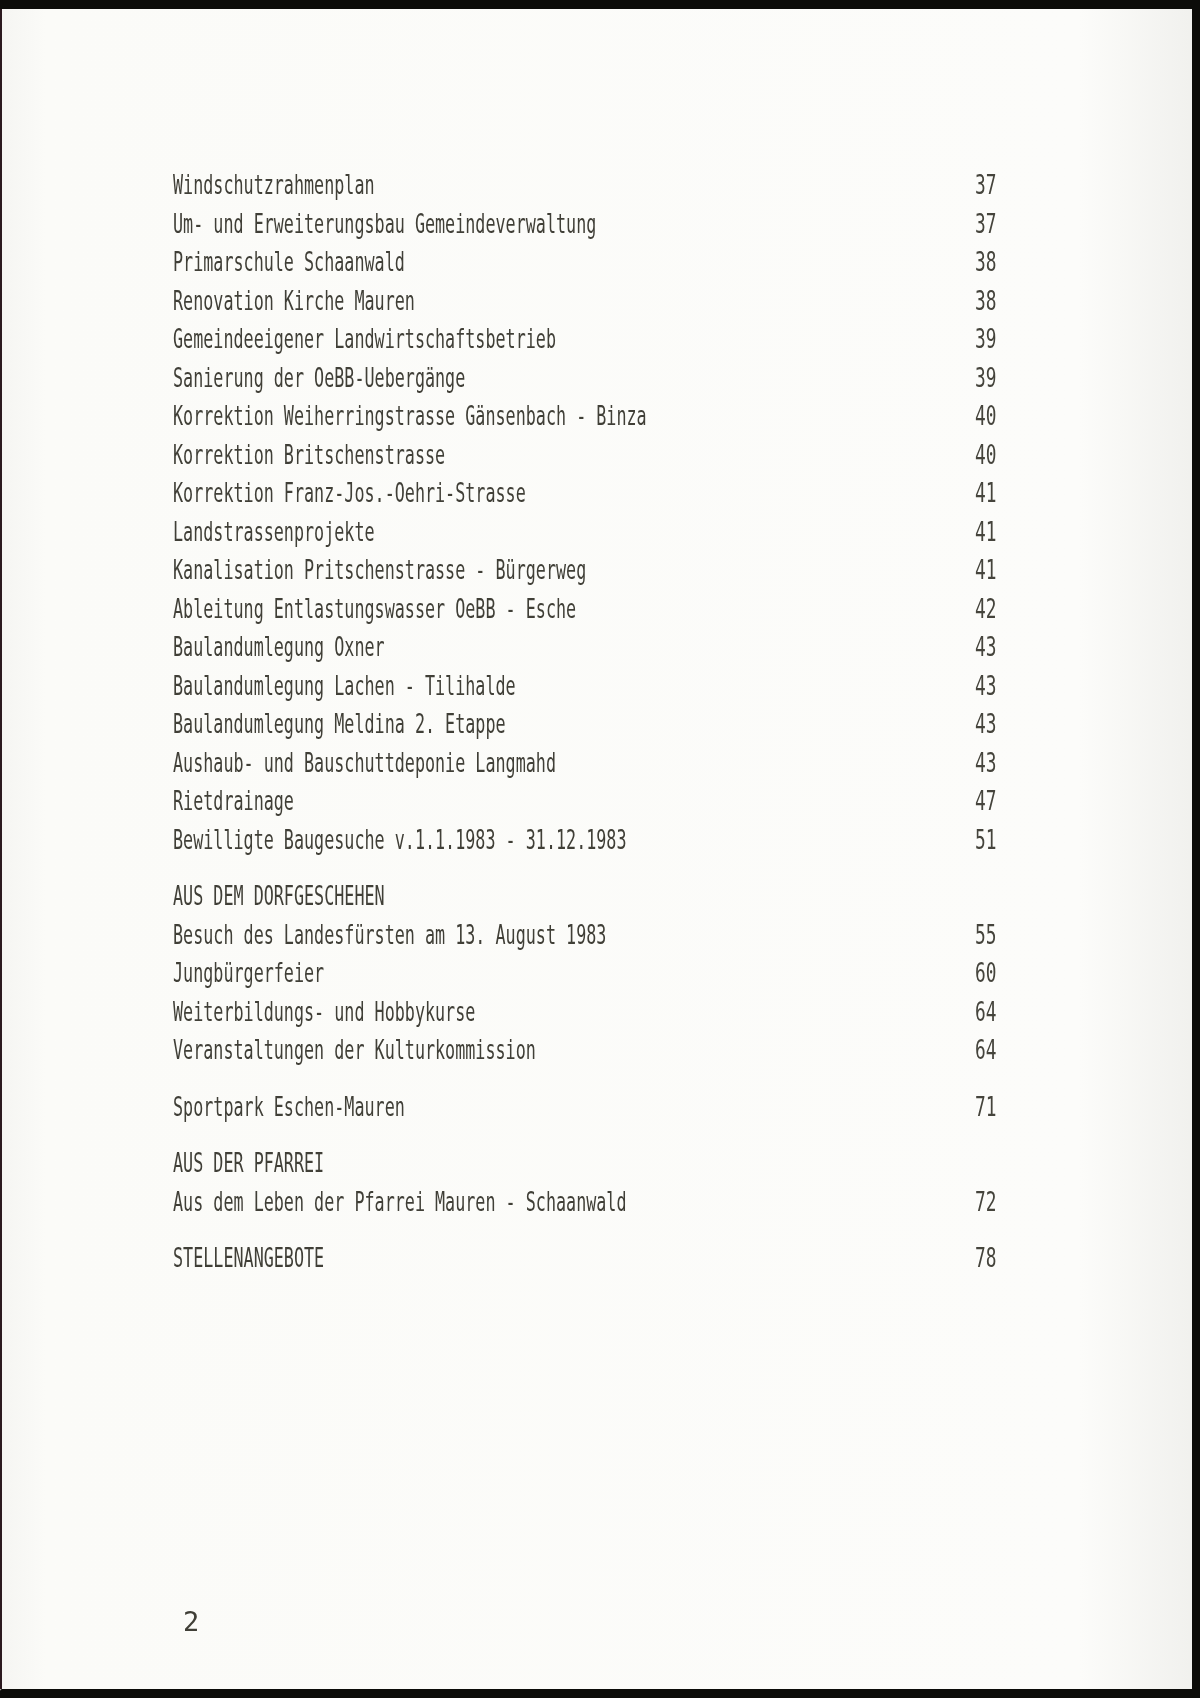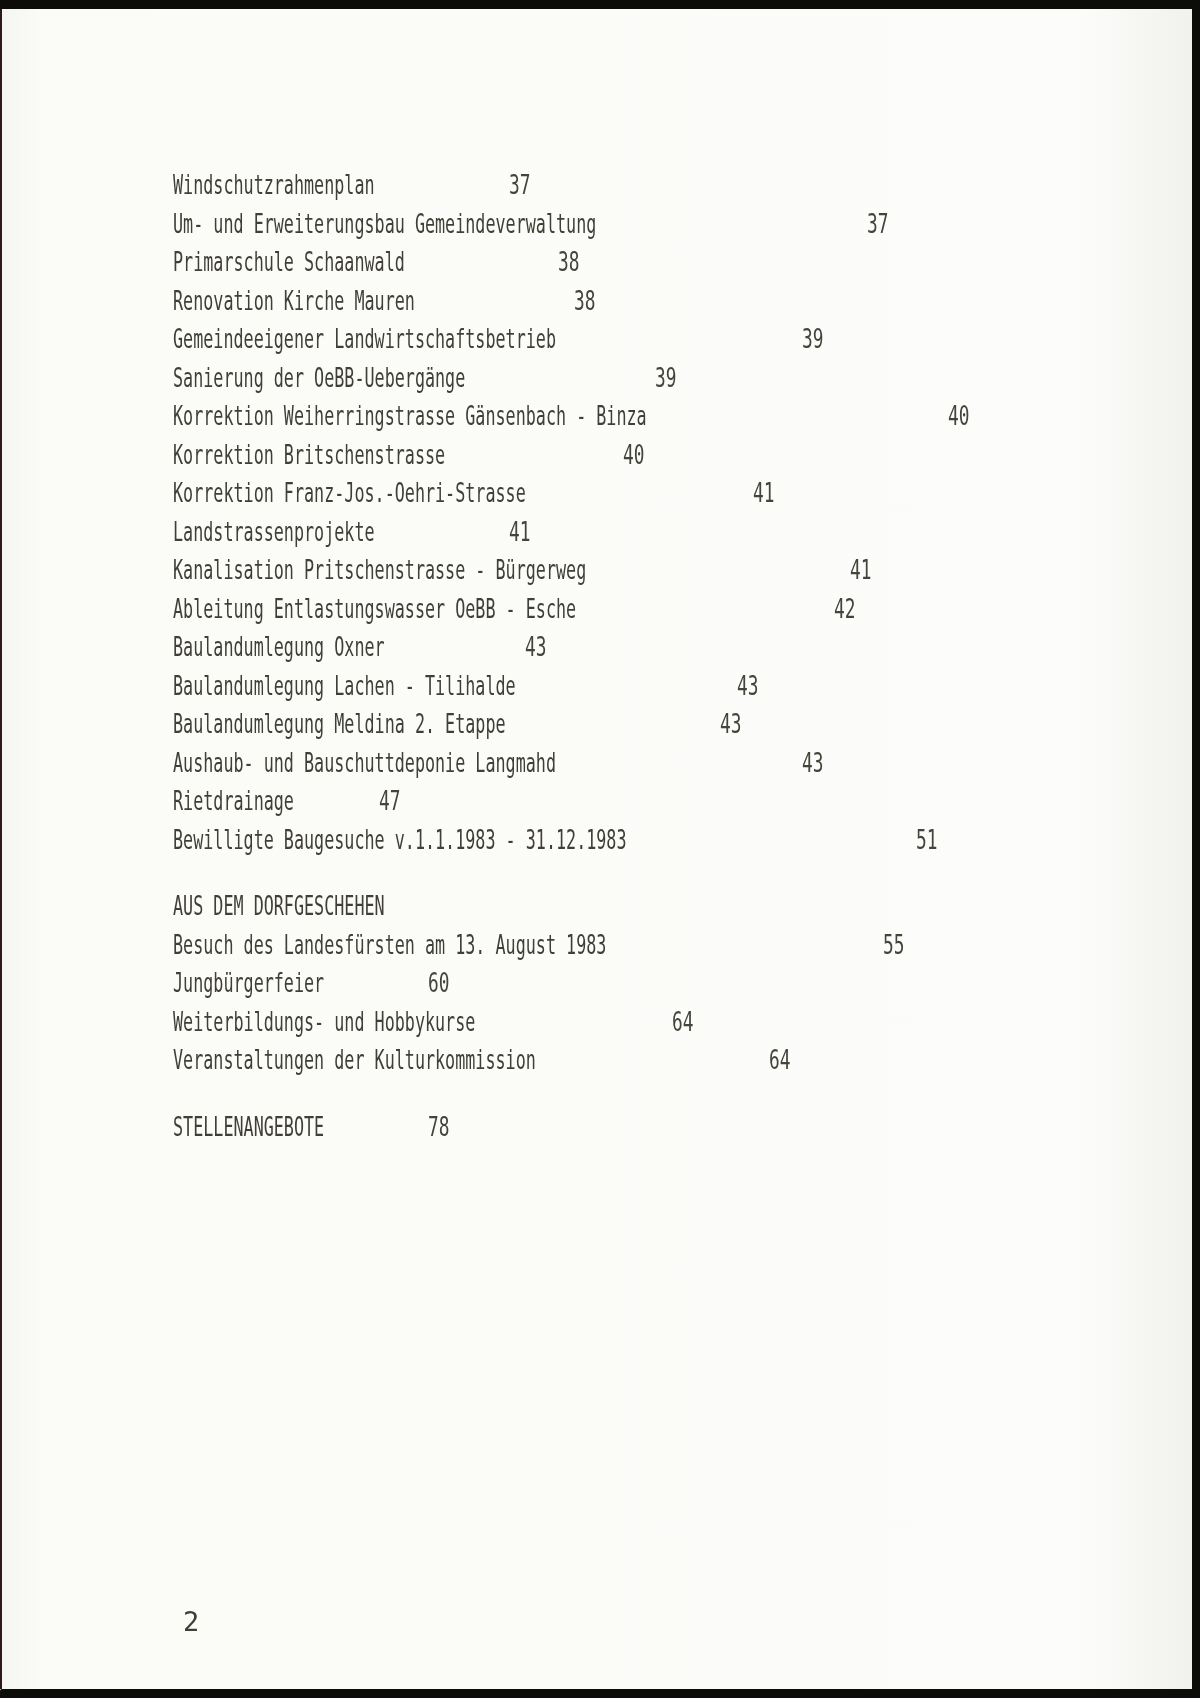--- a/index.html
+++ b/index.html
@@ -24,25 +24,25 @@
   .edge-bottom { bottom: 0; left: 0; width: 1200px; height: 9px; border-top-left-radius: 2px; }
   .edge-right  { top: 0; right: 0; width: 8px; height: 1698px; }
   .edge-left   { top: 9px; left: 0; width: 2px; height: 1680px; background: #2b191f; }
 
   .toc {
     position: absolute;
     left: 173px;
     top: 166px;
     width: 824px;
   }
-  .section + .section { margin-top: 28px; }
+  .section + .section { margin-top: 18px; }
   .row {
     height: 38.5px;
     display: flex;
-    justify-content: flex-start;
+    justify-content: space-between;
     align-items: center;
   }
   .tw {
     font-family: "DejaVu Sans Mono", monospace;
     font-size: 27px;
     line-height: 38.5px;
     color: #403f37;
     white-space: pre;
   }
   .label {
@@ -160,20 +160,34 @@
         <div class="row">
           <span class="tw label">Weiterbildungs- und Hobbykurse</span>
           <span class="tw num">64</span>
         </div>
         <div class="row">
           <span class="tw label">Veranstaltungen der Kulturkommission</span>
           <span class="tw num">64</span>
         </div>
       </div>
       <div class="section">
+        <div class="row">
+          <span class="tw label">Sportpark Eschen-Mauren</span>
+          <span class="tw num">71</span>
+        </div>
+      </div>
+      <div class="section">
+        <div class="row">
+          <span class="tw label">AUS DER PFARREI</span>
+          <span class="tw num"></span>
+        </div>
+        <div class="row">
+          <span class="tw label">Aus dem Leben der Pfarrei Mauren - Schaanwald</span>
+          <span class="tw num">72</span>
+        </div>
       </div>
       <div class="section">
         <div class="row">
           <span class="tw label">STELLENANGEBOTE</span>
           <span class="tw num">78</span>
         </div>
       </div>
     </div>
 
   <div class="footer">

